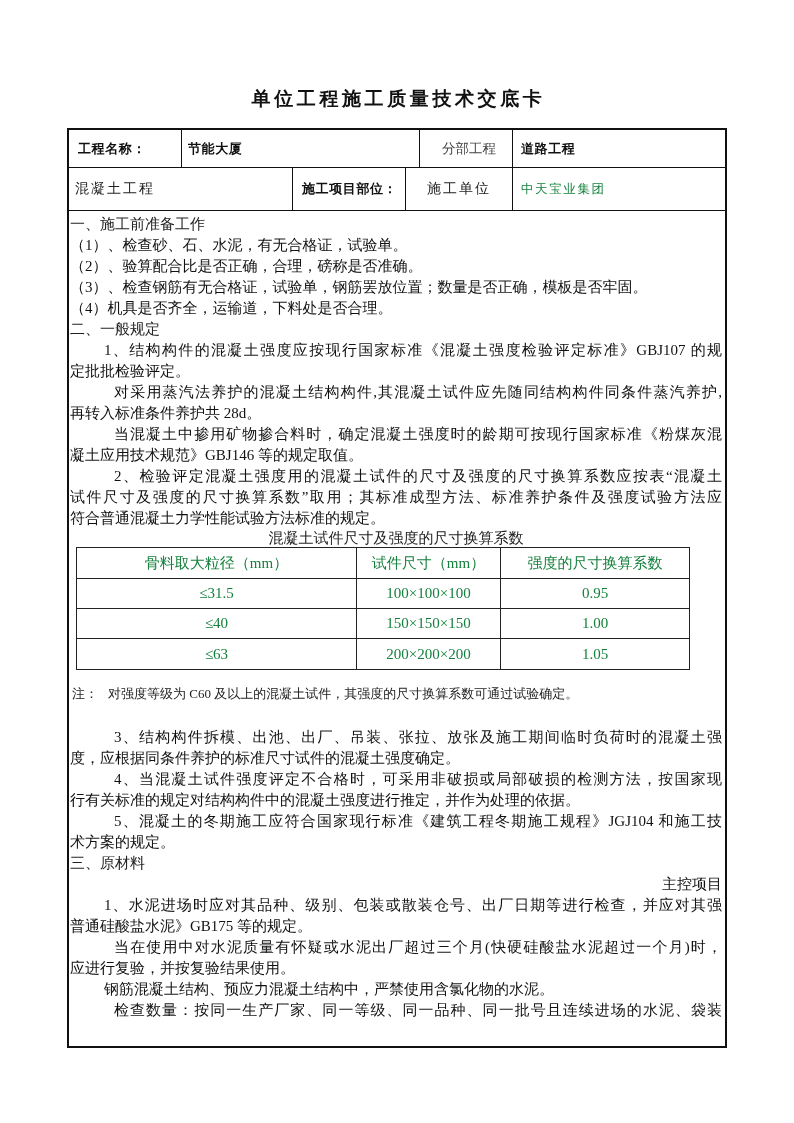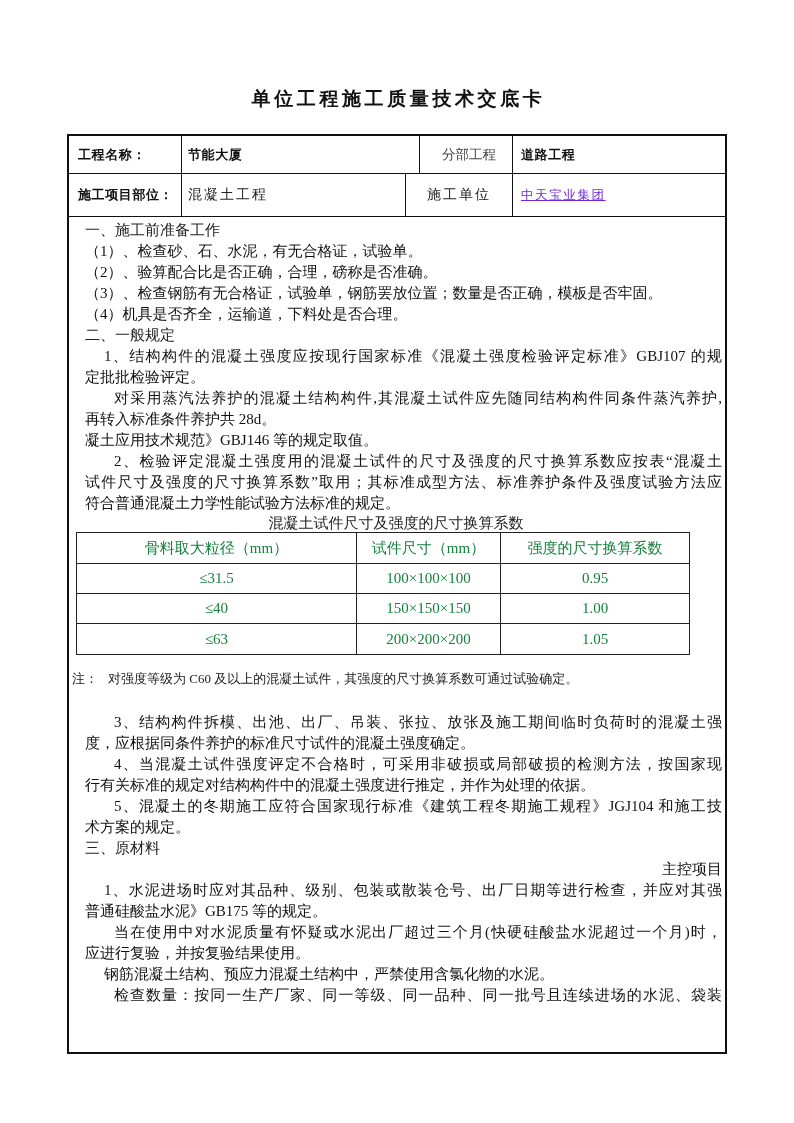--- a/index.html
+++ b/index.html
@@ -6,44 +6,44 @@
   .page {
     position: relative; width: 794px; height: 1123px; background: #ffffff;
     font-family: "Liberation Serif", "DejaVu Serif", serif; color: #111; overflow: hidden;
   }
   .title {
     position: absolute; top: 86px; left: 0; width: 794px; text-align: center;
     font-size: 19px; font-weight: bold; letter-spacing: 3.6px; line-height: 26px; padding-left: 3px;
     box-sizing: border-box;
   }
   .frame {
-    position: absolute; left: 67px; top: 134px; width: 660px; height: 920px;
+    position: absolute; left: 67px; top: 128px; width: 660px; height: 920px;
     border: 2px solid #111; box-sizing: border-box;
   }
   .hrow { display: flex; border-bottom: 1px solid #111; box-sizing: border-box; }
   .hrow.r1 { height: 38px; }
   .hrow.r2 { height: 43px; }
   .hc {
     display: flex; align-items: center; box-sizing: border-box; border-right: 1px solid #111;
     font-size: 13px; white-space: nowrap; height: 100%;
   }
   .hc.last { border-right: none; flex: 1; }
   .hc.c1 { width: 113px; padding-left: 9px; }
   .r1 .hc.c2 { width: 238px; padding-left: 6px; }
   .r1 .hc.c3 { width: 93px; justify-content: flex-end; padding-right: 16px; }
   .r2 .hc.c2 { width: 224px; padding-left: 6px; }
   .r2 .hc.c3 { width: 107px; justify-content: center; font-family: Liberation Serif, serif; }
   .hc.c4 { padding-left: 8px; }
   .bold { font-weight: bold; letter-spacing: 0.6px; }
   .lbl-light { color: #444; font-size: 13.5px; }
   .spaced { font-size: 14px; letter-spacing: 2px; color: #222; }
-  .spaced-sm { font-size: 12.5px; letter-spacing: 1.6px; color: #6d28d9; text-decoration: underline; }
+  .spaced-sm { font-size: 12.5px; letter-spacing: 1.6px; color: #15803d; }
 
   .body { padding: 2.5px 3px 0 1px; box-sizing: border-box; }
-  .ln { height: 21px; line-height: 21px; font-size: 15px; overflow: hidden; white-space: normal; padding-left: 15px; }
+  .ln { height: 21px; line-height: 21px; font-size: 15px; overflow: hidden; white-space: normal; }
   .j { text-align: justify; text-align-last: justify; }
   .i2 { padding-left: 34px; }
   .i3 { padding-left: 44px; }
   .center { text-align: right; }
   .sec { color: #222; }
 
   .cap { height: 18.5px; line-height: 18px; font-size: 15px; text-align: center; color: #222; }
   .ctable { margin-left: 6px; width: 613px; border-collapse: collapse; table-layout: fixed; }
   .ctable th, .ctable td {
     border: 1px solid #222; text-align: center; font-size: 15px; font-weight: normal;
@@ -67,22 +67,22 @@
   <div class="frame">
 
     <div class="hrow r1">
       <div class="hc c1 bold">工程名称：</div>
       <div class="hc c2 bold">节能大厦</div>
       <div class="hc c3 lbl-light">分部工程</div>
       <div class="hc c4 last bold">道路工程</div>
     </div>
 
     <div class="hrow r2">
+      <div class="hc c2 spaced">混凝土工程</div>
       <div class="hc c1 bold">施工项目部位：</div>
-      <div class="hc c2 spaced">混凝土工程</div>
       <div class="hc c3 spaced">施工单位</div>
       <div class="hc c4 last spaced-sm">中天宝业集团</div>
     </div>
 
     <div class="body">
 
       <div class="ln sec">一、施工前准备工作</div>
       <div class="ln">（1）、检查砂、石、水泥，有无合格证，试验单。</div>
       <div class="ln">（2）、验算配合比是否正确，合理，磅称是否准确。</div>
       <div class="ln">（3）、检查钢筋有无合格证，试验单，钢筋罢放位置；数量是否正确，模板是否牢固。</div>
@@ -92,20 +92,21 @@
 
       <div>
         <div class="ln j i2">1、结构构件的混凝土强度应按现行国家标准《混凝土强度检验评定标准》GBJ107 的规</div>
         <div class="ln">定批批检验评定。</div>
       </div>
       <div>
         <div class="ln j i3">对采用蒸汽法养护的混凝土结构构件,其混凝土试件应先随同结构构件同条件蒸汽养护,</div>
         <div class="ln">再转入标准条件养护共 28d。</div>
       </div>
       <div>
+        <div class="ln j i3">当混凝土中掺用矿物掺合料时，确定混凝土强度时的龄期可按现行国家标准《粉煤灰混</div>
         <div class="ln">凝土应用技术规范》GBJ146 等的规定取值。</div>
       </div>
       <div>
         <div class="ln j i3">2、检验评定混凝土强度用的混凝土试件的尺寸及强度的尺寸换算系数应按表“混凝土</div>
         <div class="ln j">试件尺寸及强度的尺寸换算系数”取用；其标准成型方法、标准养护条件及强度试验方法应</div>
         <div class="ln">符合普通混凝土力学性能试验方法标准的规定。</div>
       </div>
 
       <div class="cap">混凝土试件尺寸及强度的尺寸换算系数</div>
       <table class="ctable">

